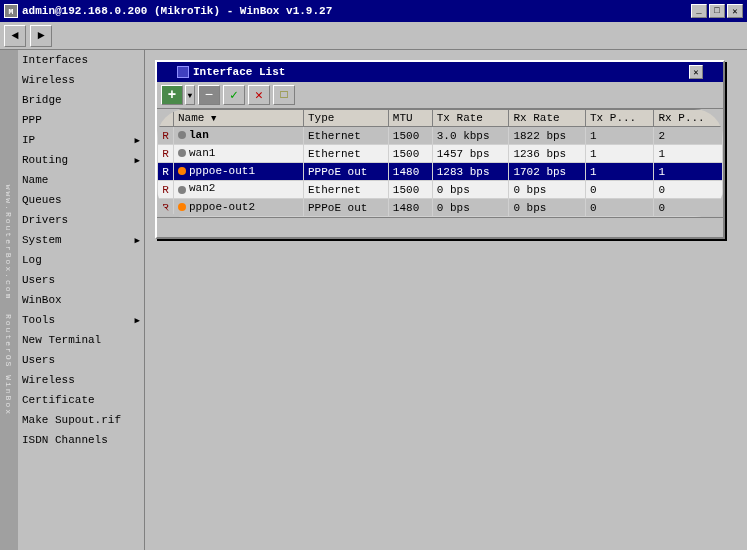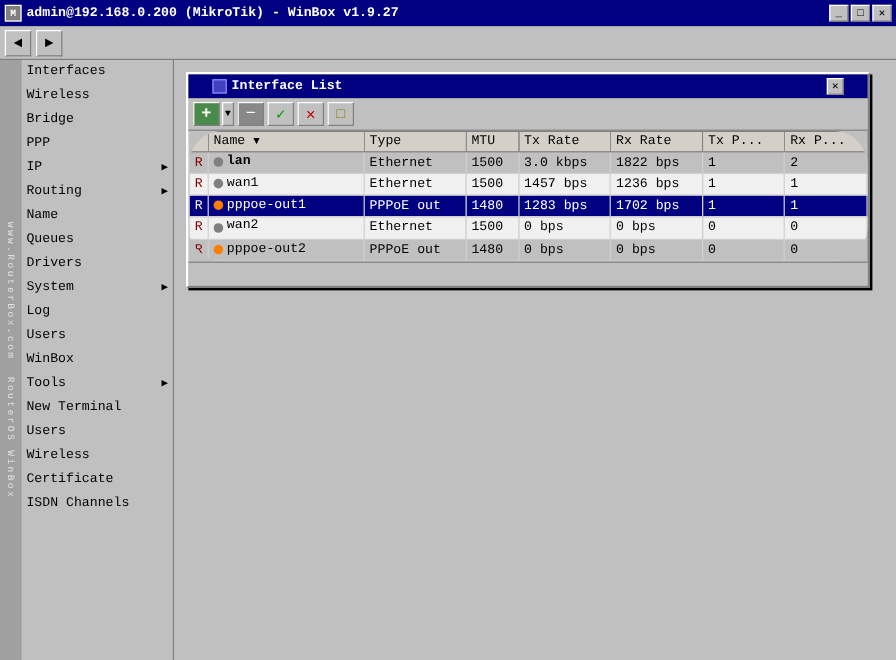--- a/index.html
+++ b/index.html
@@ -339,20 +339,23 @@
         <span>New Terminal</span>
       </div>
       <div class="sidebar-item">
         <span>Users</span>
       </div>
       <div class="sidebar-item">
         <span>Wireless</span>
       </div>
       <div class="sidebar-item">
         <span>Certificate</span>
+      </div>
+      <div class="sidebar-item">
+        <span>Make Supout.rif</span>
       </div>
       <div class="sidebar-item">
         <span>ISDN Channels</span>
       </div>
     </div>
 
   <div class="content-area">
 
     <div class="iface-window">
       <div class="iface-title-bar">

